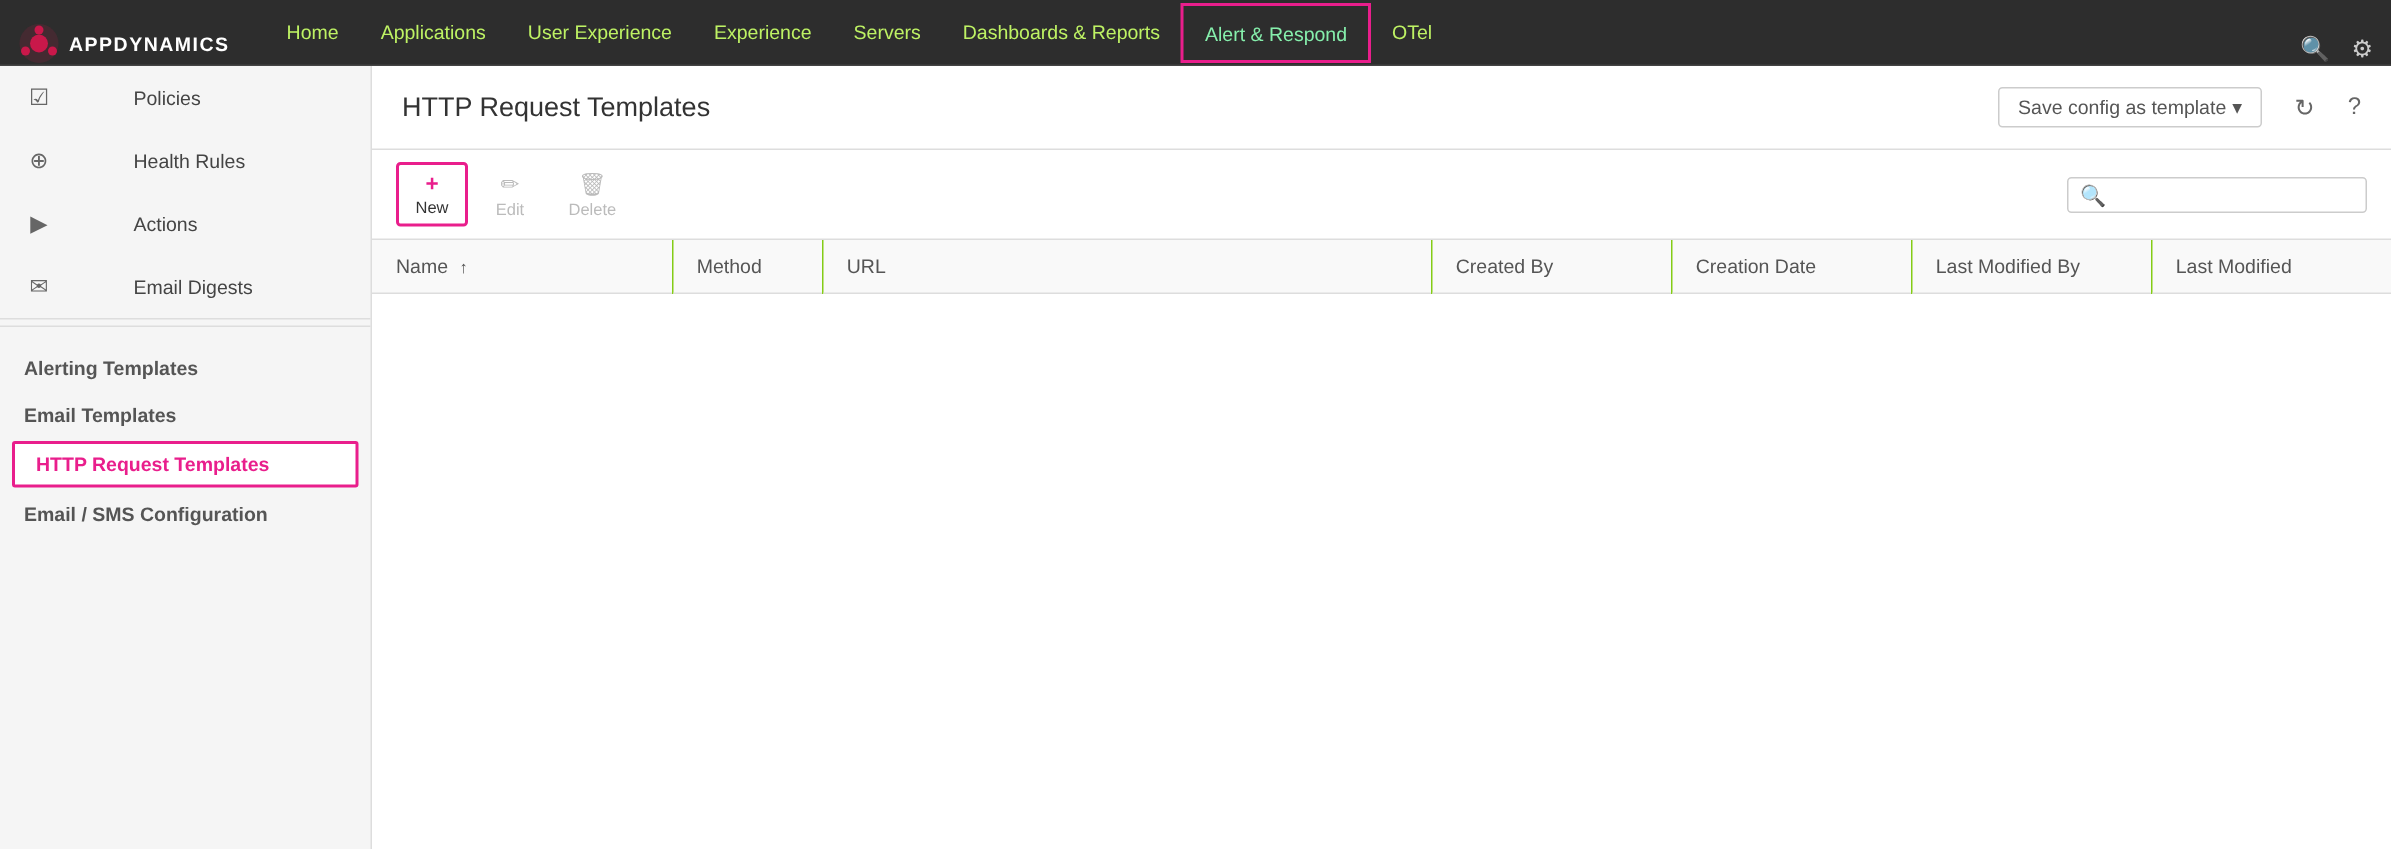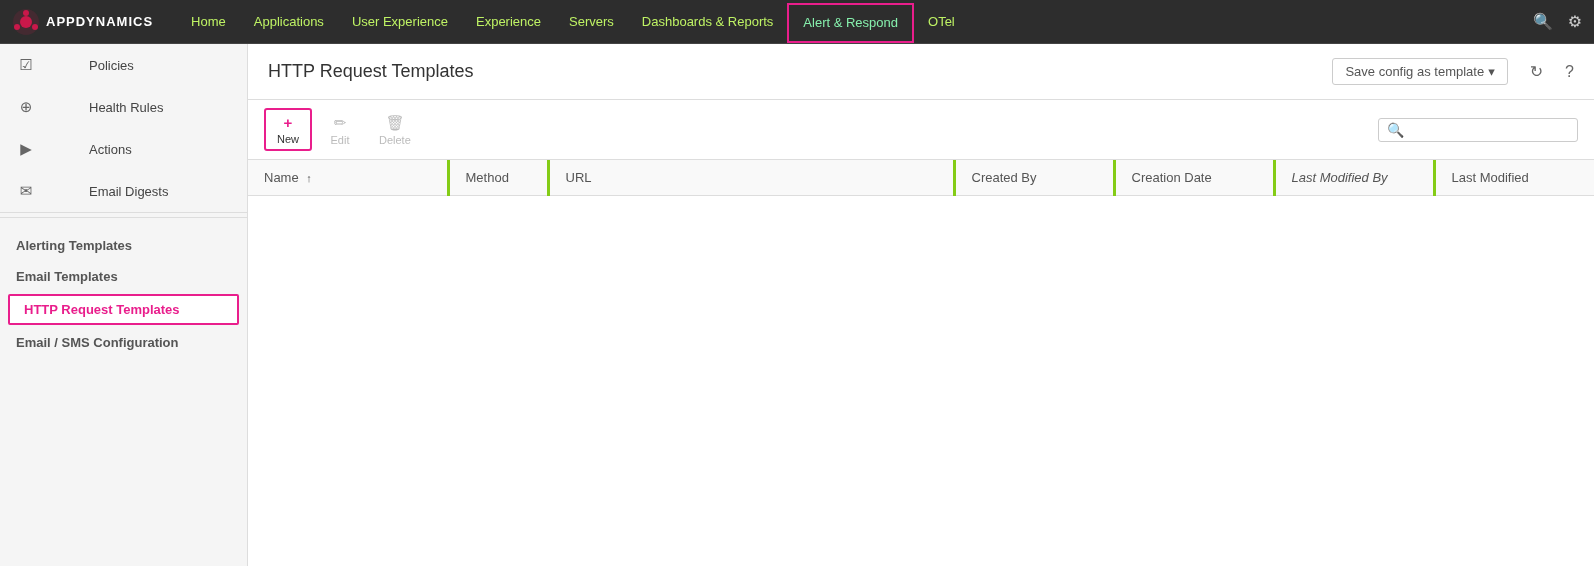--- a/index.html
+++ b/index.html
@@ -1,20 +1,20 @@
 <!DOCTYPE html>
 <html><head>
   <meta charset="utf-8">
   <style>
     * { box-sizing: border-box; margin: 0; padding: 0; }
     body { font-family: -apple-system, BlinkMacSystemFont, 'Segoe UI', Arial, sans-serif; font-size: 13px; color: #333; background: #fff; height: 566px; overflow: hidden; }
 
     
     .top-nav {
-      display: flex; align-items: center; height: 44px;
+      display: flex; align-items: flex-end; height: 44px;
       background: #2d2d2d; color: #ccc; padding: 0 12px;
       border-bottom: 1px solid #444;
     }
     .top-nav .logo {
       display: flex; align-items: center; gap: 6px; margin-right: 24px;
     }
     .top-nav .logo-icon { width: 28px; height: 28px; }
     .top-nav .logo-text { color: #fff; font-size: 13px; font-weight: 600; letter-spacing: 1px; }
     .top-nav .nav-items { display: flex; align-items: center; gap: 0; flex: 1; }
     .top-nav .nav-item {
@@ -102,29 +102,29 @@
     }
     .toolbar-search .search-icon { color: #999; font-size: 14px; }
 
     
     .table-container { flex: 1; overflow-y: auto; background: #fff; }
     table { width: 100%; border-collapse: collapse; }
     thead tr { background: #f9f9f9; border-bottom: 1px solid #ddd; }
     thead th {
       text-align: left; padding: 10px 16px;
       font-weight: 500; font-size: 13px; color: #555;
-      border-right: 3px solid #84cc16; white-space: nowrap;
+      border-right: 1px solid #84cc16; white-space: nowrap;
     }
     thead th:last-child { border-right: none; }
     .th-name { width: 200px; }
     .th-method { width: 100px; }
     .th-url { }
     .th-createdby { width: 160px; }
     .th-creationdate { width: 160px; }
-    .th-lastmodifiedby { width: 160px; font-style: italic; }
+    .th-lastmodifiedby { width: 160px; }
     .th-lastmodified { width: 160px; }
     .sort-arrow { margin-left: 4px; font-size: 11px; }
 
     
     ::-webkit-scrollbar { width: 6px; height: 6px; }
     ::-webkit-scrollbar-thumb { background: #ccc; border-radius: 3px; }
   </style>
 </head>
 <body>
 

